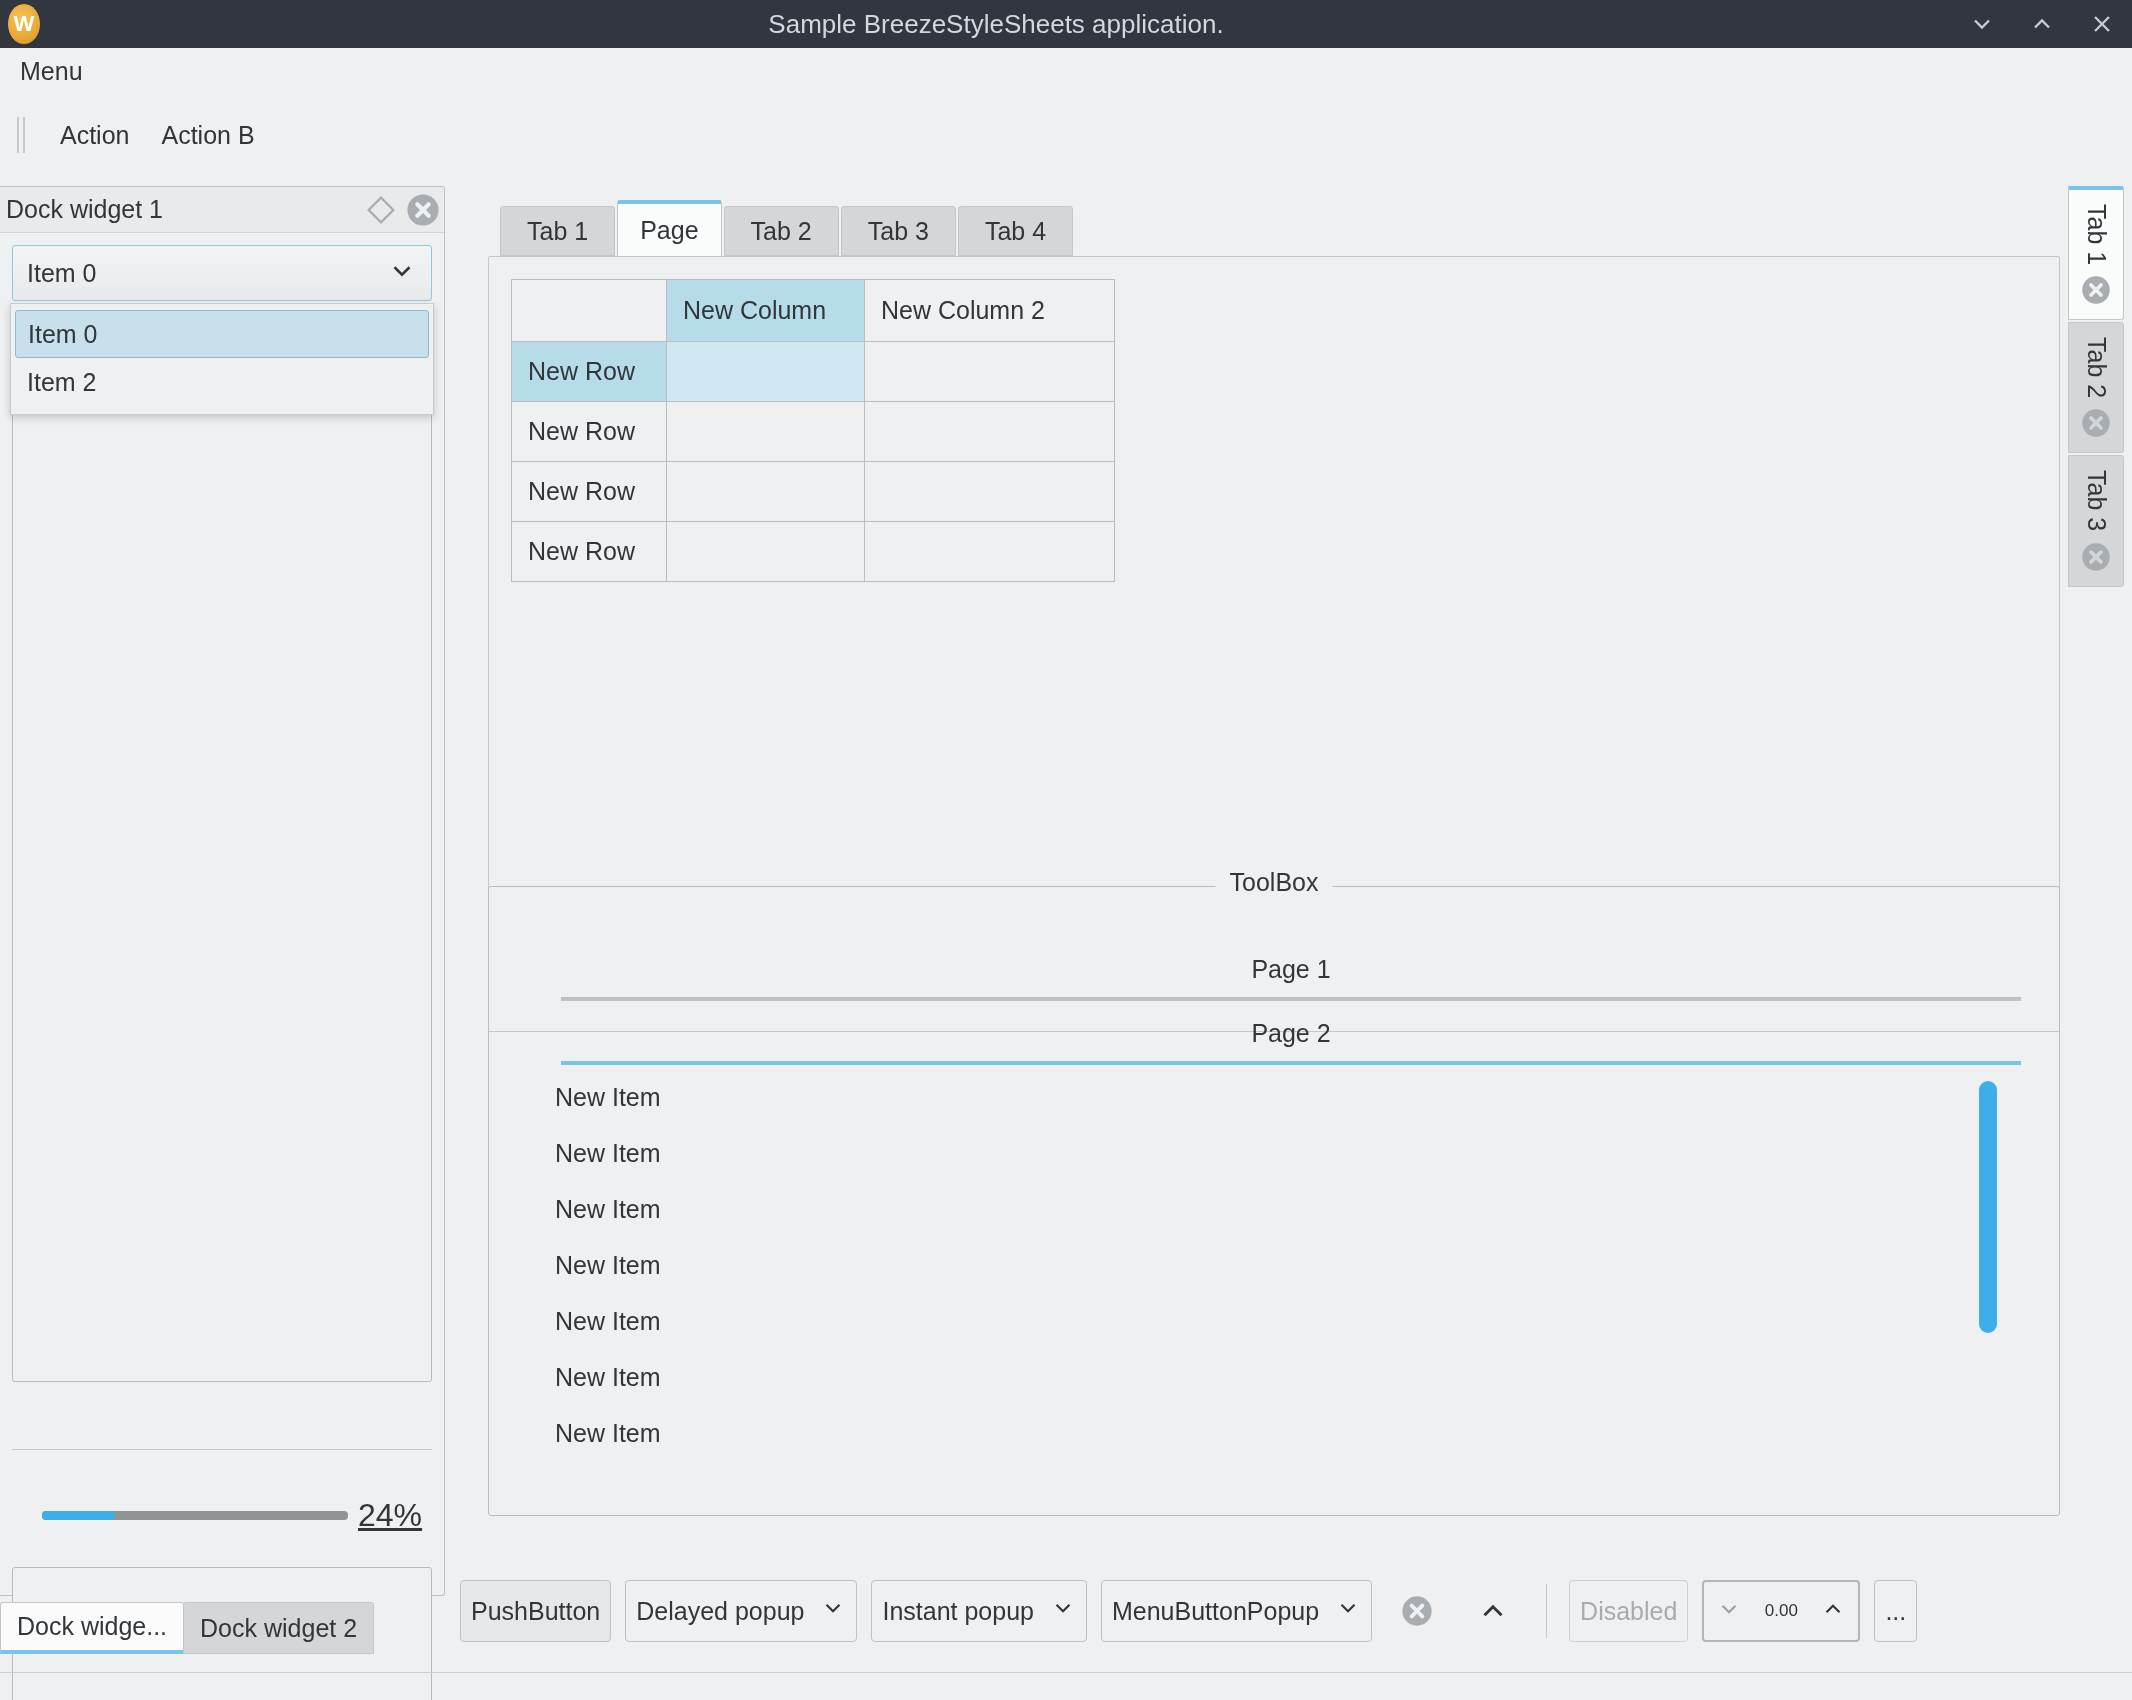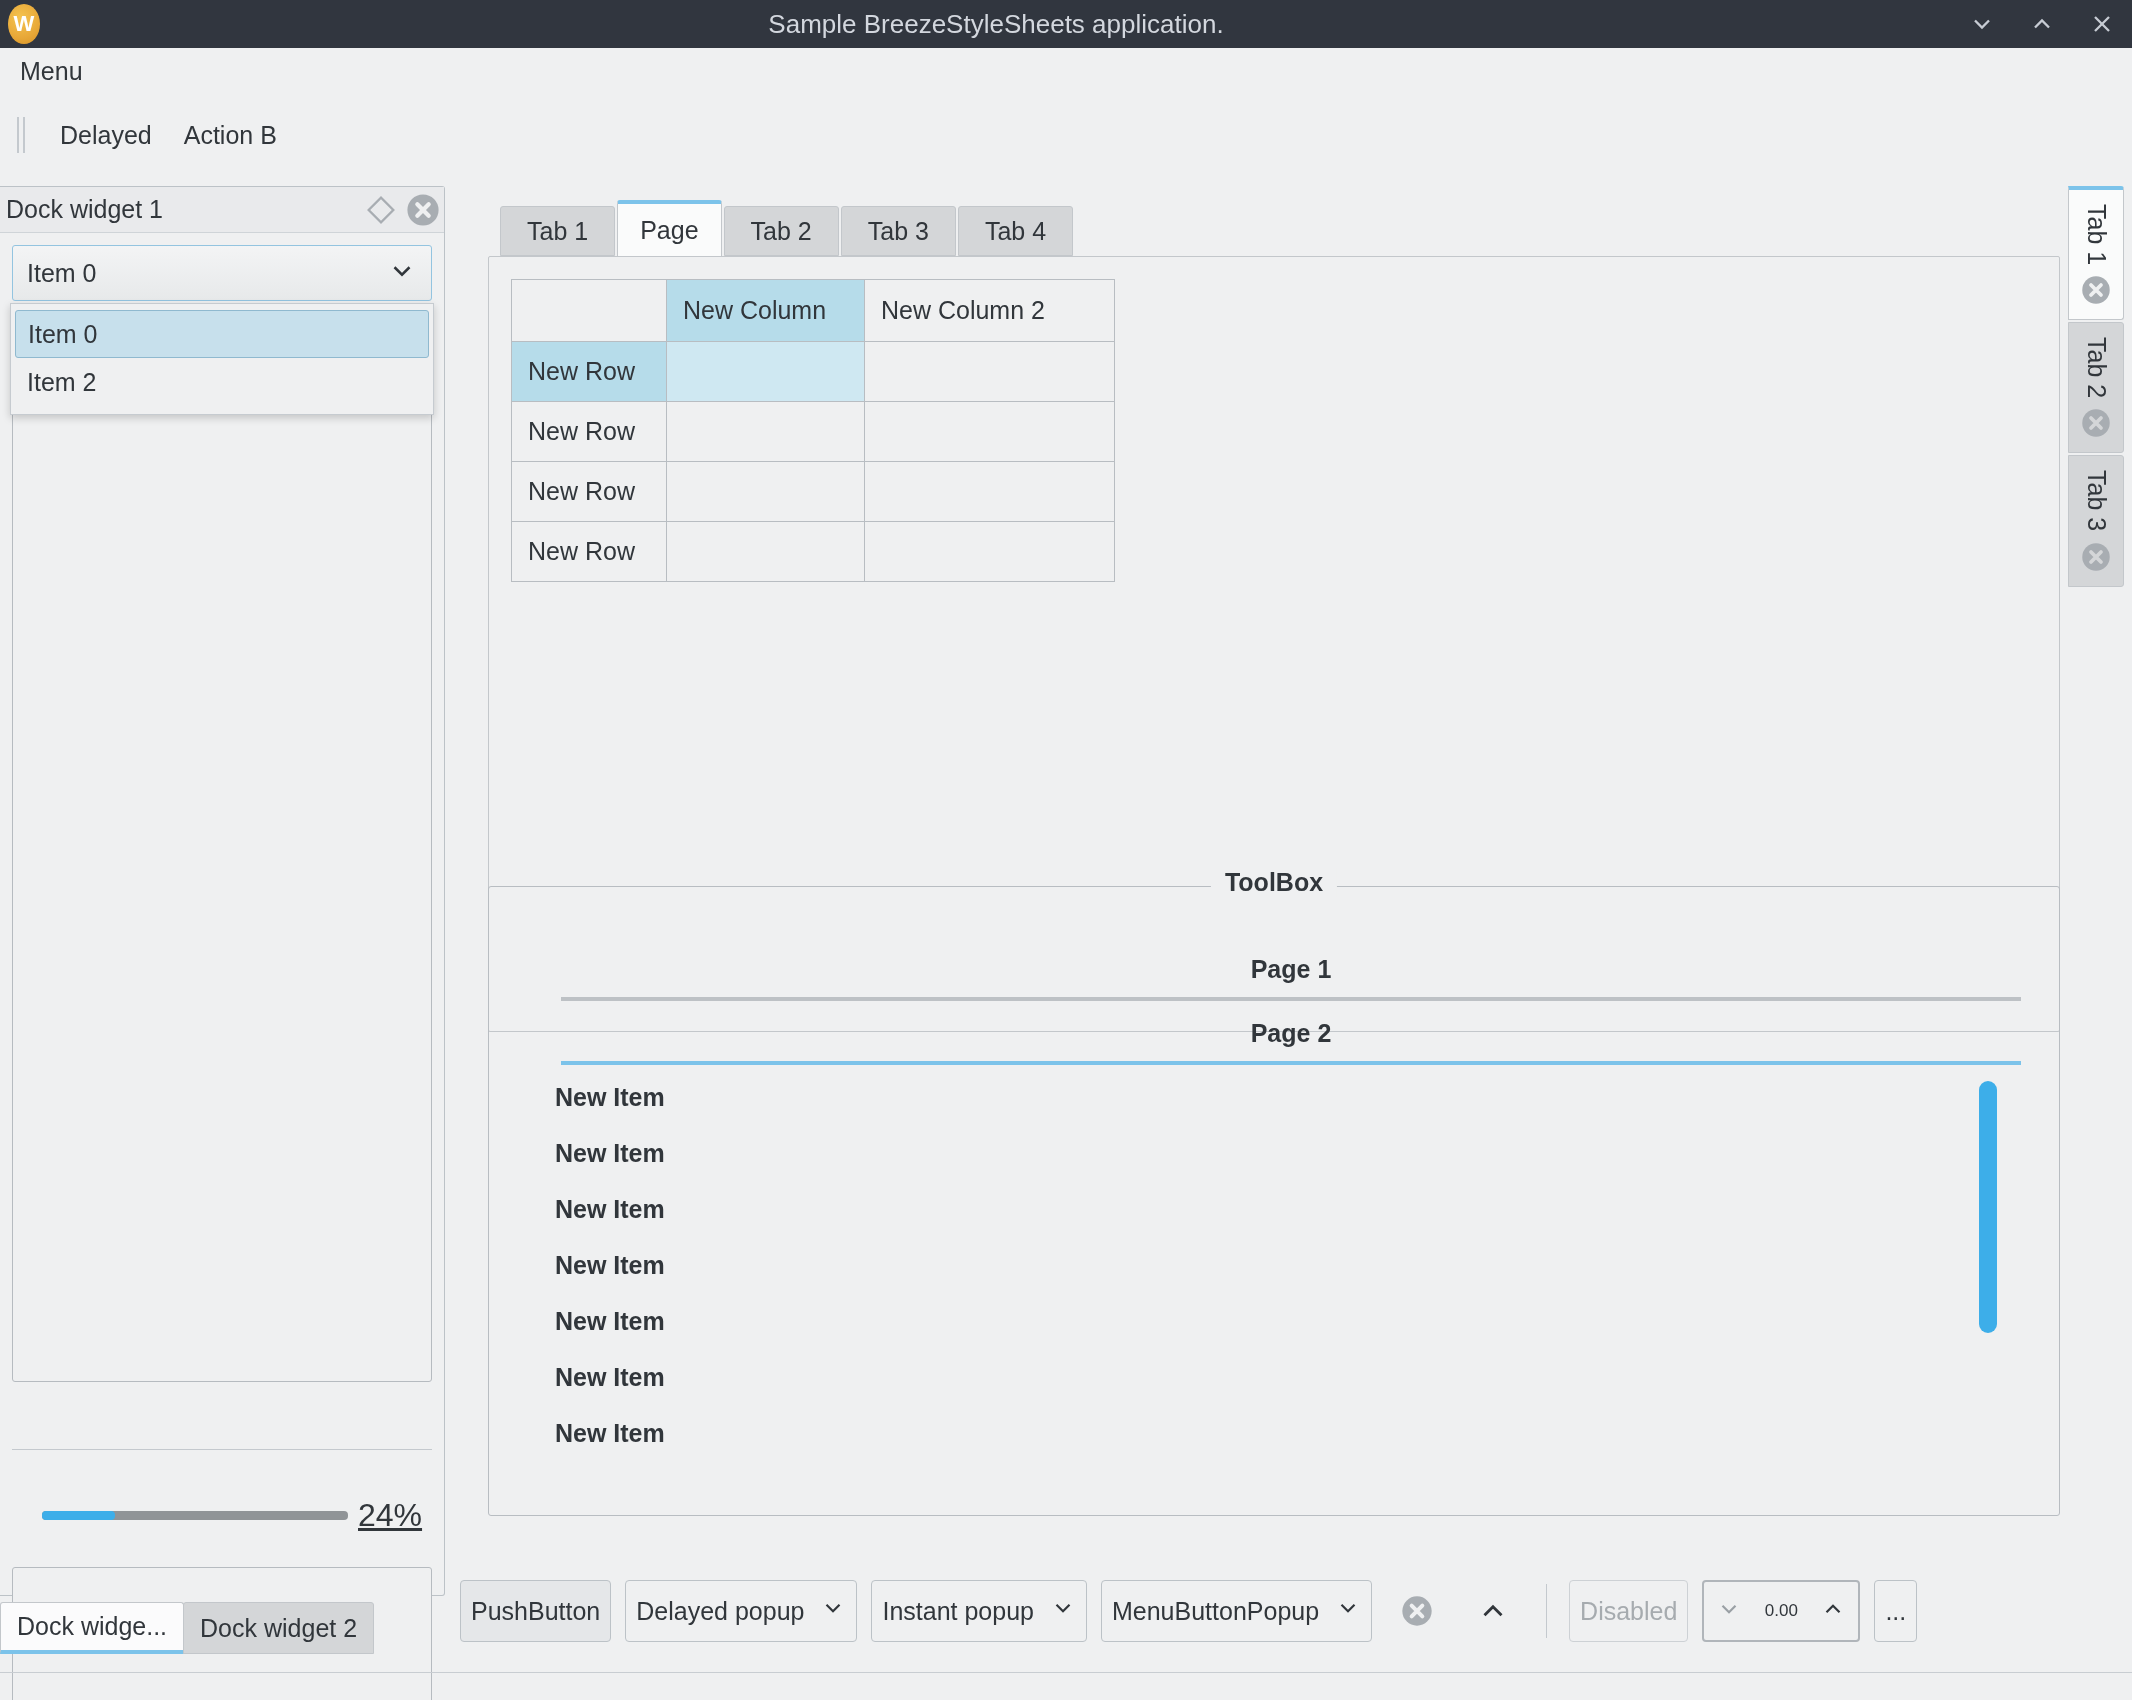--- a/index.html
+++ b/index.html
@@ -152,21 +152,21 @@
   #tbl .corner { width: 155px; }
   #tbl .c1 { width: 198px; }
   #tbl .c2 { width: 250px; }
   #tbl th.selcol { background: #b6dcea; }
   #tbl td.selrow { background: #b6dcea; }
   #tbl td.selcell { background: #cfe8f2; }
 
   
   #toolbox {
     position: absolute; left: 28px; top: 700px; width: 1572px; height: 630px;
-    border: 1px solid #b8bdc2; border-radius: 3px; font-weight: bold;
+    border: 1px solid #b8bdc2; border-radius: 3px;
   }
   #toolbox-title {
     position: absolute; top: -19px; left: 50%; transform: translateX(-50%);
     background: #eff0f1; padding: 0 14px; font-size: 25px;
   }
   .tb-page {
     position: absolute; left: 72px; width: 1460px; text-align: center; font-size: 25px;
   }
   .tb-underline { position: absolute; left: 72px; width: 1460px; height: 4px; }
 
@@ -241,21 +241,21 @@
       </svg>
   </div>
 </div>
 
 <div id="menubar">
   <div class="menu-item">Menu</div>
 </div>
 
 <div id="toolbar">
   <div id="toolbar-handle"></div>
-  <div class="tool-action">Delayed</div>
+  <div class="tool-action">Action</div>
   <div class="tool-action">Action B</div>
 </div>
 
 <div id="left-dock">
   <div id="dock-titlebar">
     <div id="dock-title-text">Dock widget 1</div>
     <div class="dock-ico">
       <svg width="30" height="30" viewBox="0 0 24 24" fill="none" stroke="#a8adb2" stroke-width="1.8">
         <rect x="5" y="5" width="14" height="14" transform="rotate(45 12 12)"></rect>
       </svg>

